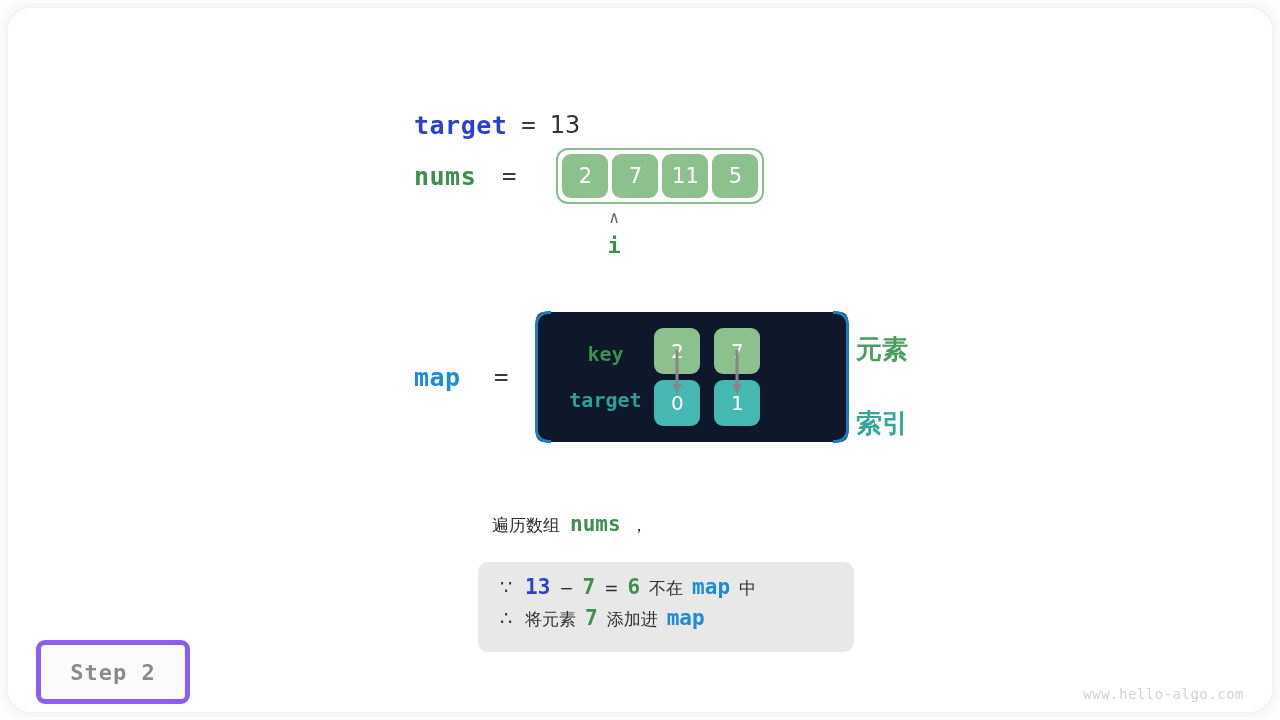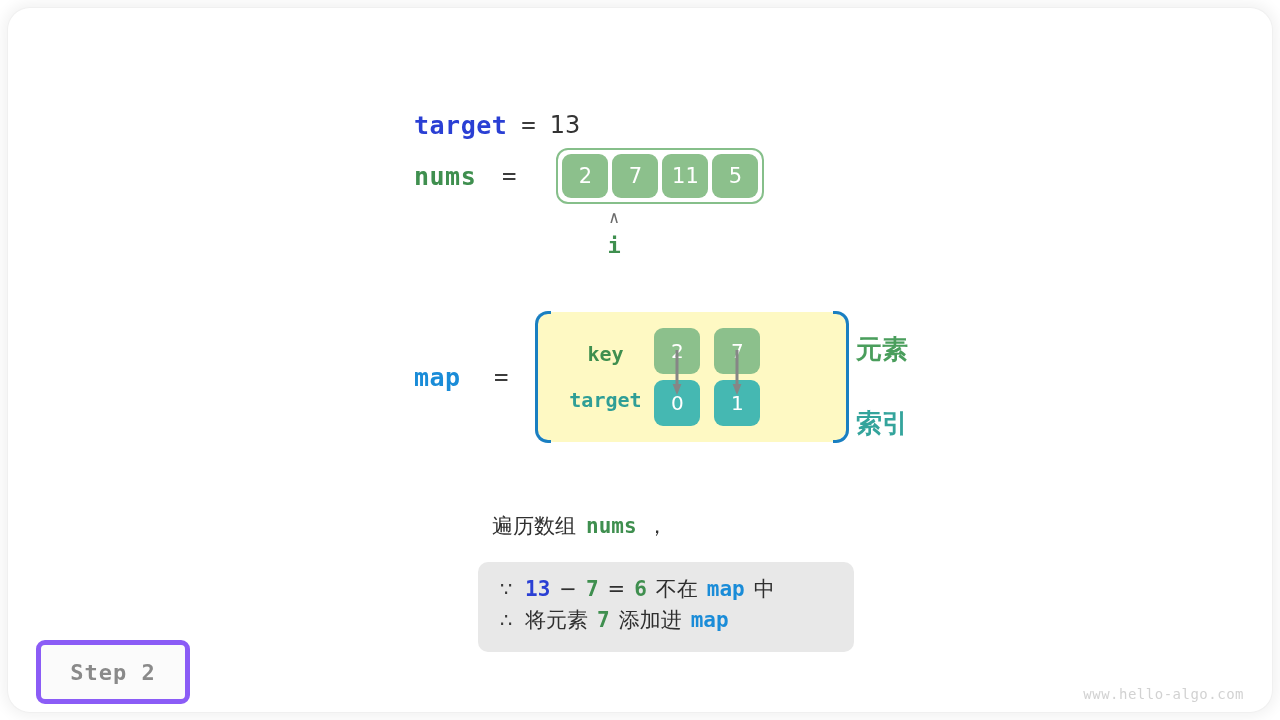--- a/index.html
+++ b/index.html
@@ -123,22 +123,22 @@
     align-items: center;
   }
   #map-label { width: 66px; }
   #map-eq { margin-left: 14px; }
 
   #map-box {
     position: relative;
     margin-left: 28px;
     width: 312px;
     height: 130px;
-    background: #fef9c3;
-    border-radius: 18px;
+    background: #0f172a;
+    border-radius: 8px;
     box-sizing: border-box;
   }
   .bracket {
     position: absolute;
     top: -1px;
     width: 16px;
     height: 132px;
     border-top: 3px solid #1a7fc1;
     border-bottom: 3px solid #1a7fc1;
     box-sizing: border-box;
@@ -234,21 +234,21 @@
   
   #caption {
     position: absolute;
     left: 492px; top: 512px;
     display: flex;
     align-items: baseline;
     gap: 10px;
   }
   .cn {
     font-family: "DejaVu Sans", sans-serif;
-    font-size: 21px;
+    font-size: 17px;
     color: #2f2f2f;
   }
   .code-green {
     font-family: "DejaVu Sans Mono", monospace;
     font-size: 21px;
     font-weight: bold;
     color: #3f8f4f;
   }
   .code-blue {
     font-family: "DejaVu Sans Mono", monospace;

